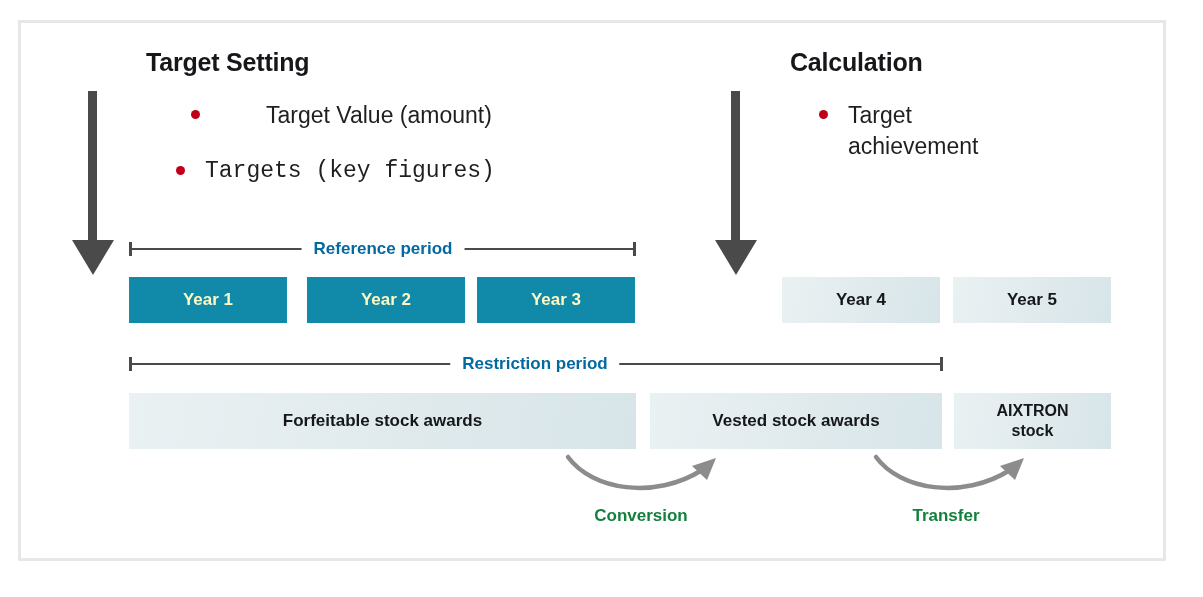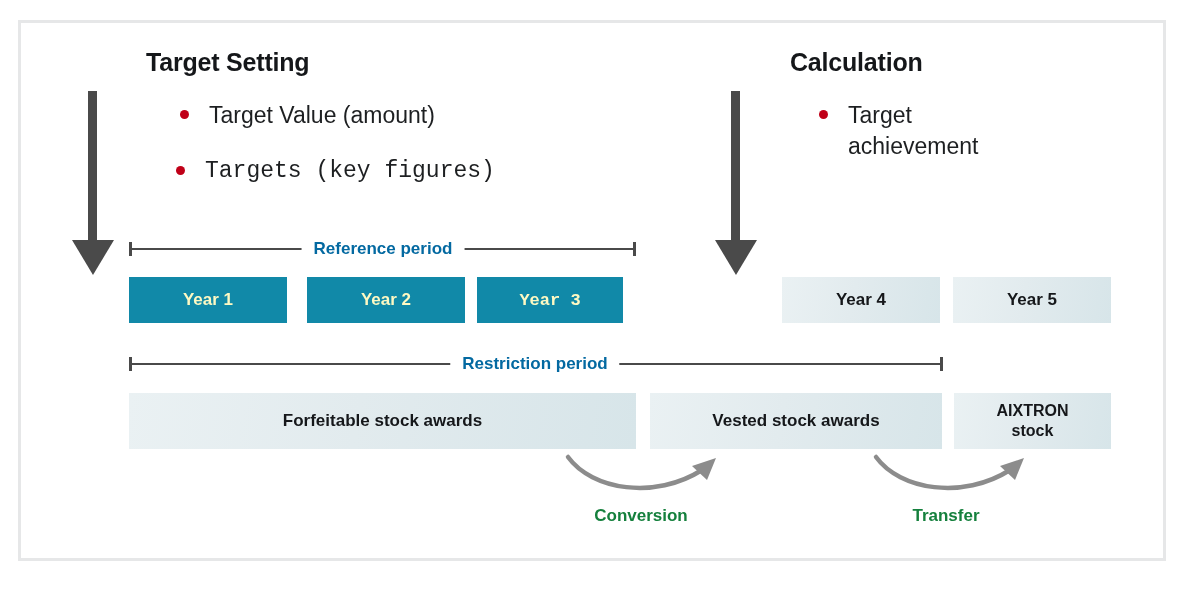--- a/index.html
+++ b/index.html
@@ -56,21 +56,21 @@
     margin-top: 10px;
     flex: 0 0 auto;
   }
   .bullet-text {
     margin-left: 20px;
     font-size: 23px;
     line-height: 31px;
     color: #1d1f21;
     white-space: pre-line;
   }
-  #bullet-target-value   { left: 180px; top: 100px; }
+  #bullet-target-value   { left: 191px; top: 100px; gap: 46px; }
   #bullet-targets-keys   { left: 176px; top: 156px; font-family: Liberation Mono, monospace; }
   #bullet-target-achv    { left: 819px; top: 100px; }
 
   
   .down-arrow {
     position: absolute;
   }
 
   
   .bracket {
@@ -185,21 +185,21 @@
     <span class="rule" style="left:1px; right:1px;"></span>
     <span class="blabel" style="left:254px;">Reference period</span>
   </div>
 
   <div class="bar teal" style="left:129px; top:277px; width:158px; height:46px;">
     <span class="bar-label">Year 1</span>
   </div>
   <div class="bar teal" style="left:307px; top:277px; width:158px; height:46px;">
     <span class="bar-label">Year 2</span>
   </div>
-  <div class="bar teal" style="left:477px; top:277px; width:146px; height:46px;font-family:Liberation Mono, monospace;">
+  <div class="bar teal" style="left:477px; top:277px; width:158px; height:46px;">
     <span class="bar-label">Year 3</span>
   </div>
   <div class="bar pale" style="left:782px; top:277px; width:158px; height:46px;">
     <span class="bar-label">Year 4</span>
   </div>
   <div class="bar pale" style="left:953px; top:277px; width:158px; height:46px;">
     <span class="bar-label">Year 5</span>
   </div>
 
   <div class="bracket" style="left:129px; top:351px; width:814px;">

